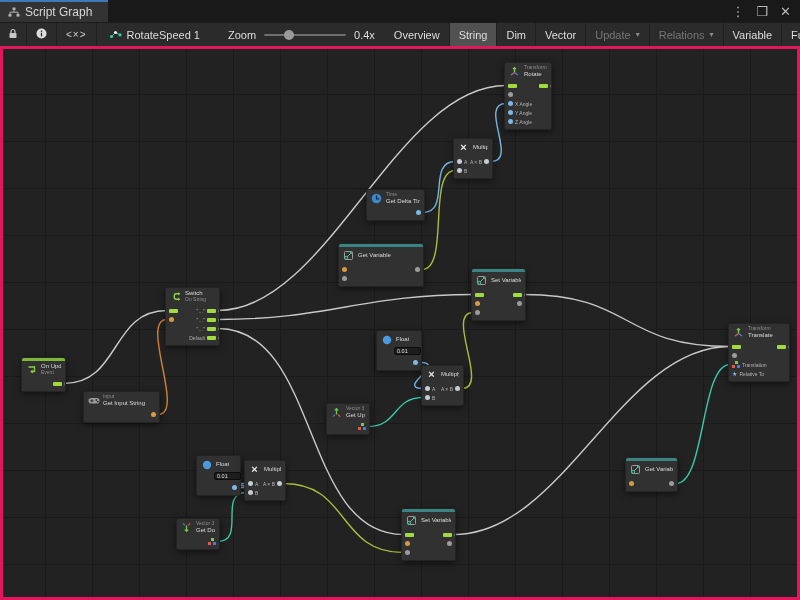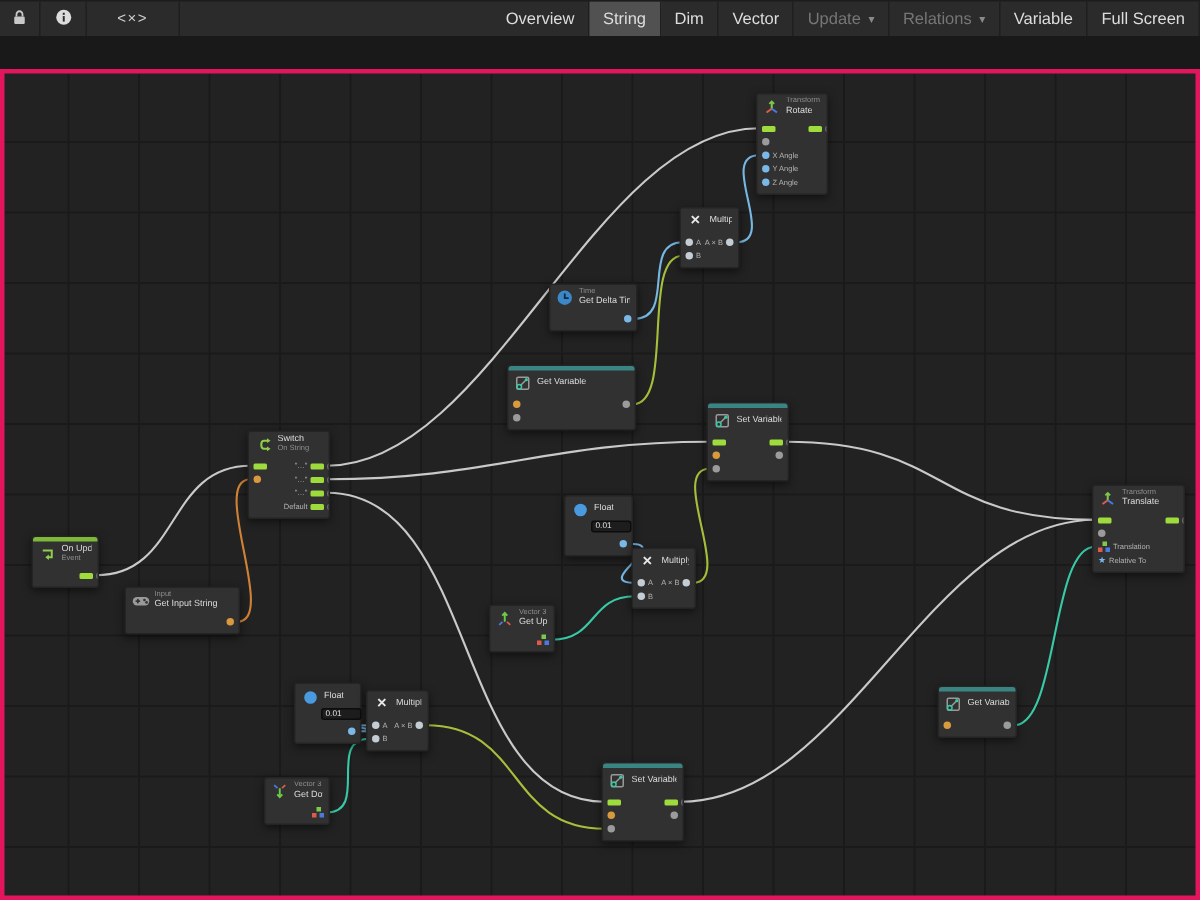--- a/index.html
+++ b/index.html
@@ -73,20 +73,38 @@
   .pvec .vg { top:0; left:2.5px; background:#7ec94a; }
   .pvec .vr { bottom:0; left:0; background:#e05a4a; }
   .pvec .vb { bottom:0; right:0; background:#4a7ae0; }
   .pstar { font-size:6px; color:#7ab8f5; line-height:1; font-style:normal; }
 </style>
 </head>
 <body>
 
 <div class="app">
 
+  <div class="tabstrip">
+    <div class="tab">
+      <span class="ic">
+        <svg width="12" height="11" viewBox="0 0 12 11">
+            <rect x="4.5" y="0.5" width="3" height="2.6" fill="#b3b3b3"></rect>
+            <rect x="0.5" y="7" width="3" height="2.6" fill="#b3b3b3"></rect>
+            <rect x="8.5" y="7" width="3" height="2.6" fill="#b3b3b3"></rect>
+            <path d="M6 3.2 V5.2 M2 7 V5.2 H10 V7" stroke="#b3b3b3" fill="none"></path>
+          </svg>
+      </span>
+      <span>Script Graph</span>
+    </div>
+    <div class="wincontrols">
+      <span>⋮</span>
+      <span>❒</span>
+      <span>✕</span>
+    </div>
+  </div>
 
   <div class="toolbar">
     <div class="tbtn icon" style="width:27px">
       <span>
         <svg width="10" height="11" viewBox="0 0 10 11">
             <rect x="1.5" y="5" width="7" height="5" rx="0.8" fill="#c8c8c8"></rect>
             <path d="M3 5 V3.5 a2 2 0 0 1 4 0 V5" fill="none" stroke="#c8c8c8" stroke-width="1.2"></path>
           </svg>
       </span>
     </div>
@@ -94,20 +112,38 @@
       <span>
         <svg width="11" height="11" viewBox="0 0 11 11">
             <circle cx="5.5" cy="5.5" r="5" fill="#dcdcdc"></circle>
             <rect x="4.85" y="4.7" width="1.3" height="3.7" fill="#2b2b2b"></rect>
             <rect x="4.85" y="2.5" width="1.3" height="1.4" fill="#2b2b2b"></rect>
           </svg>
       </span>
     </div>
     <div class="tbtn icon" style="width:62px">
       <span class="codeglyph">&lt;×&gt;</span>
+    </div>
+    <div class="crumb">
+      <span>
+        <svg width="13" height="10" viewBox="0 0 13 10">
+            <path d="M2.5 7.5 L6.5 3.5 L11 5.8" stroke="#38c9a5" stroke-width="1" fill="none"></path>
+            <circle cx="2.5" cy="7.5" r="1.6" fill="#38c9a5"></circle>
+            <circle cx="6.5" cy="3.5" r="1.6" fill="#e8e8e8"></circle>
+            <circle cx="11" cy="5.8" r="1.6" fill="#38c9a5"></circle>
+          </svg>
+      </span>
+      <span>RotateSpeed 1</span>
+    </div>
+    <div class="zoomwrap">
+      <span>Zoom</span>
+      <span class="slider">
+        <span class="knob" id="zoomknob" style="left: 30%;"></span>
+      </span>
+      <span>0.4x</span>
     </div>
     <div class="rightbtns">
         <div class="tbtn b-normal">
           <span>Overview</span>
         </div>
         <div class="tbtn b-active">
           <span>String</span>
         </div>
         <div class="tbtn b-normal">
           <span>Dim</span>

